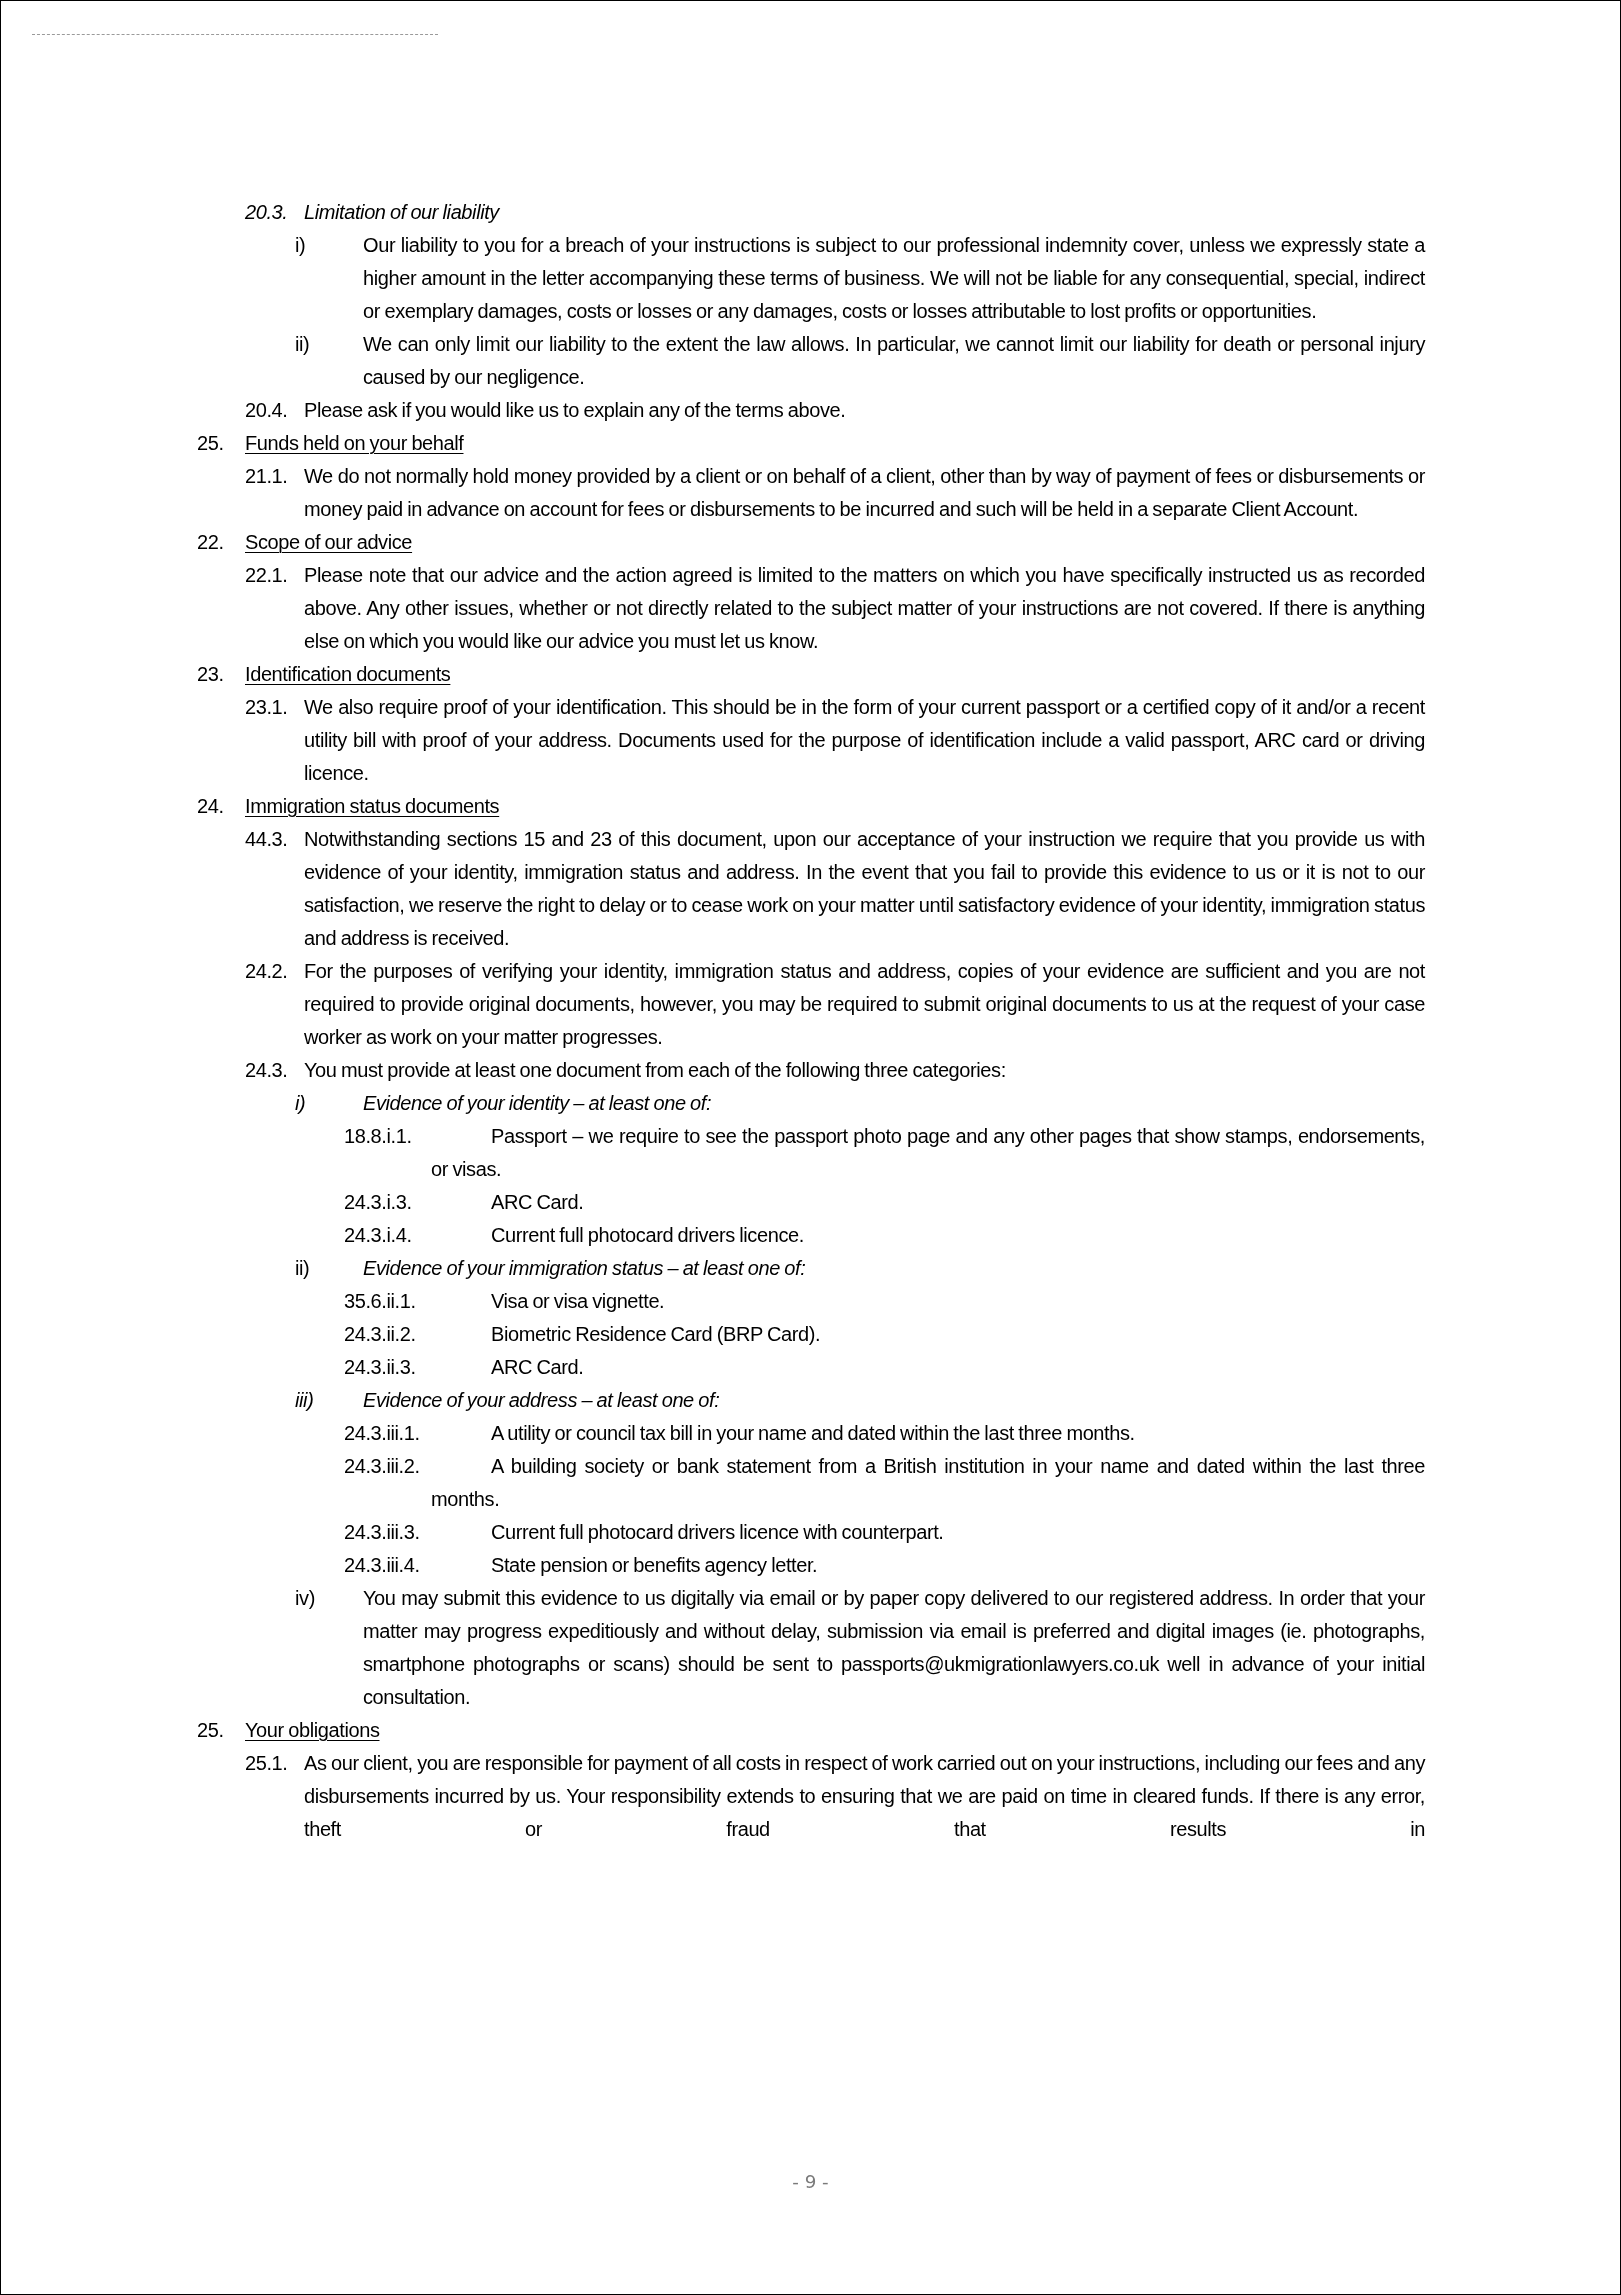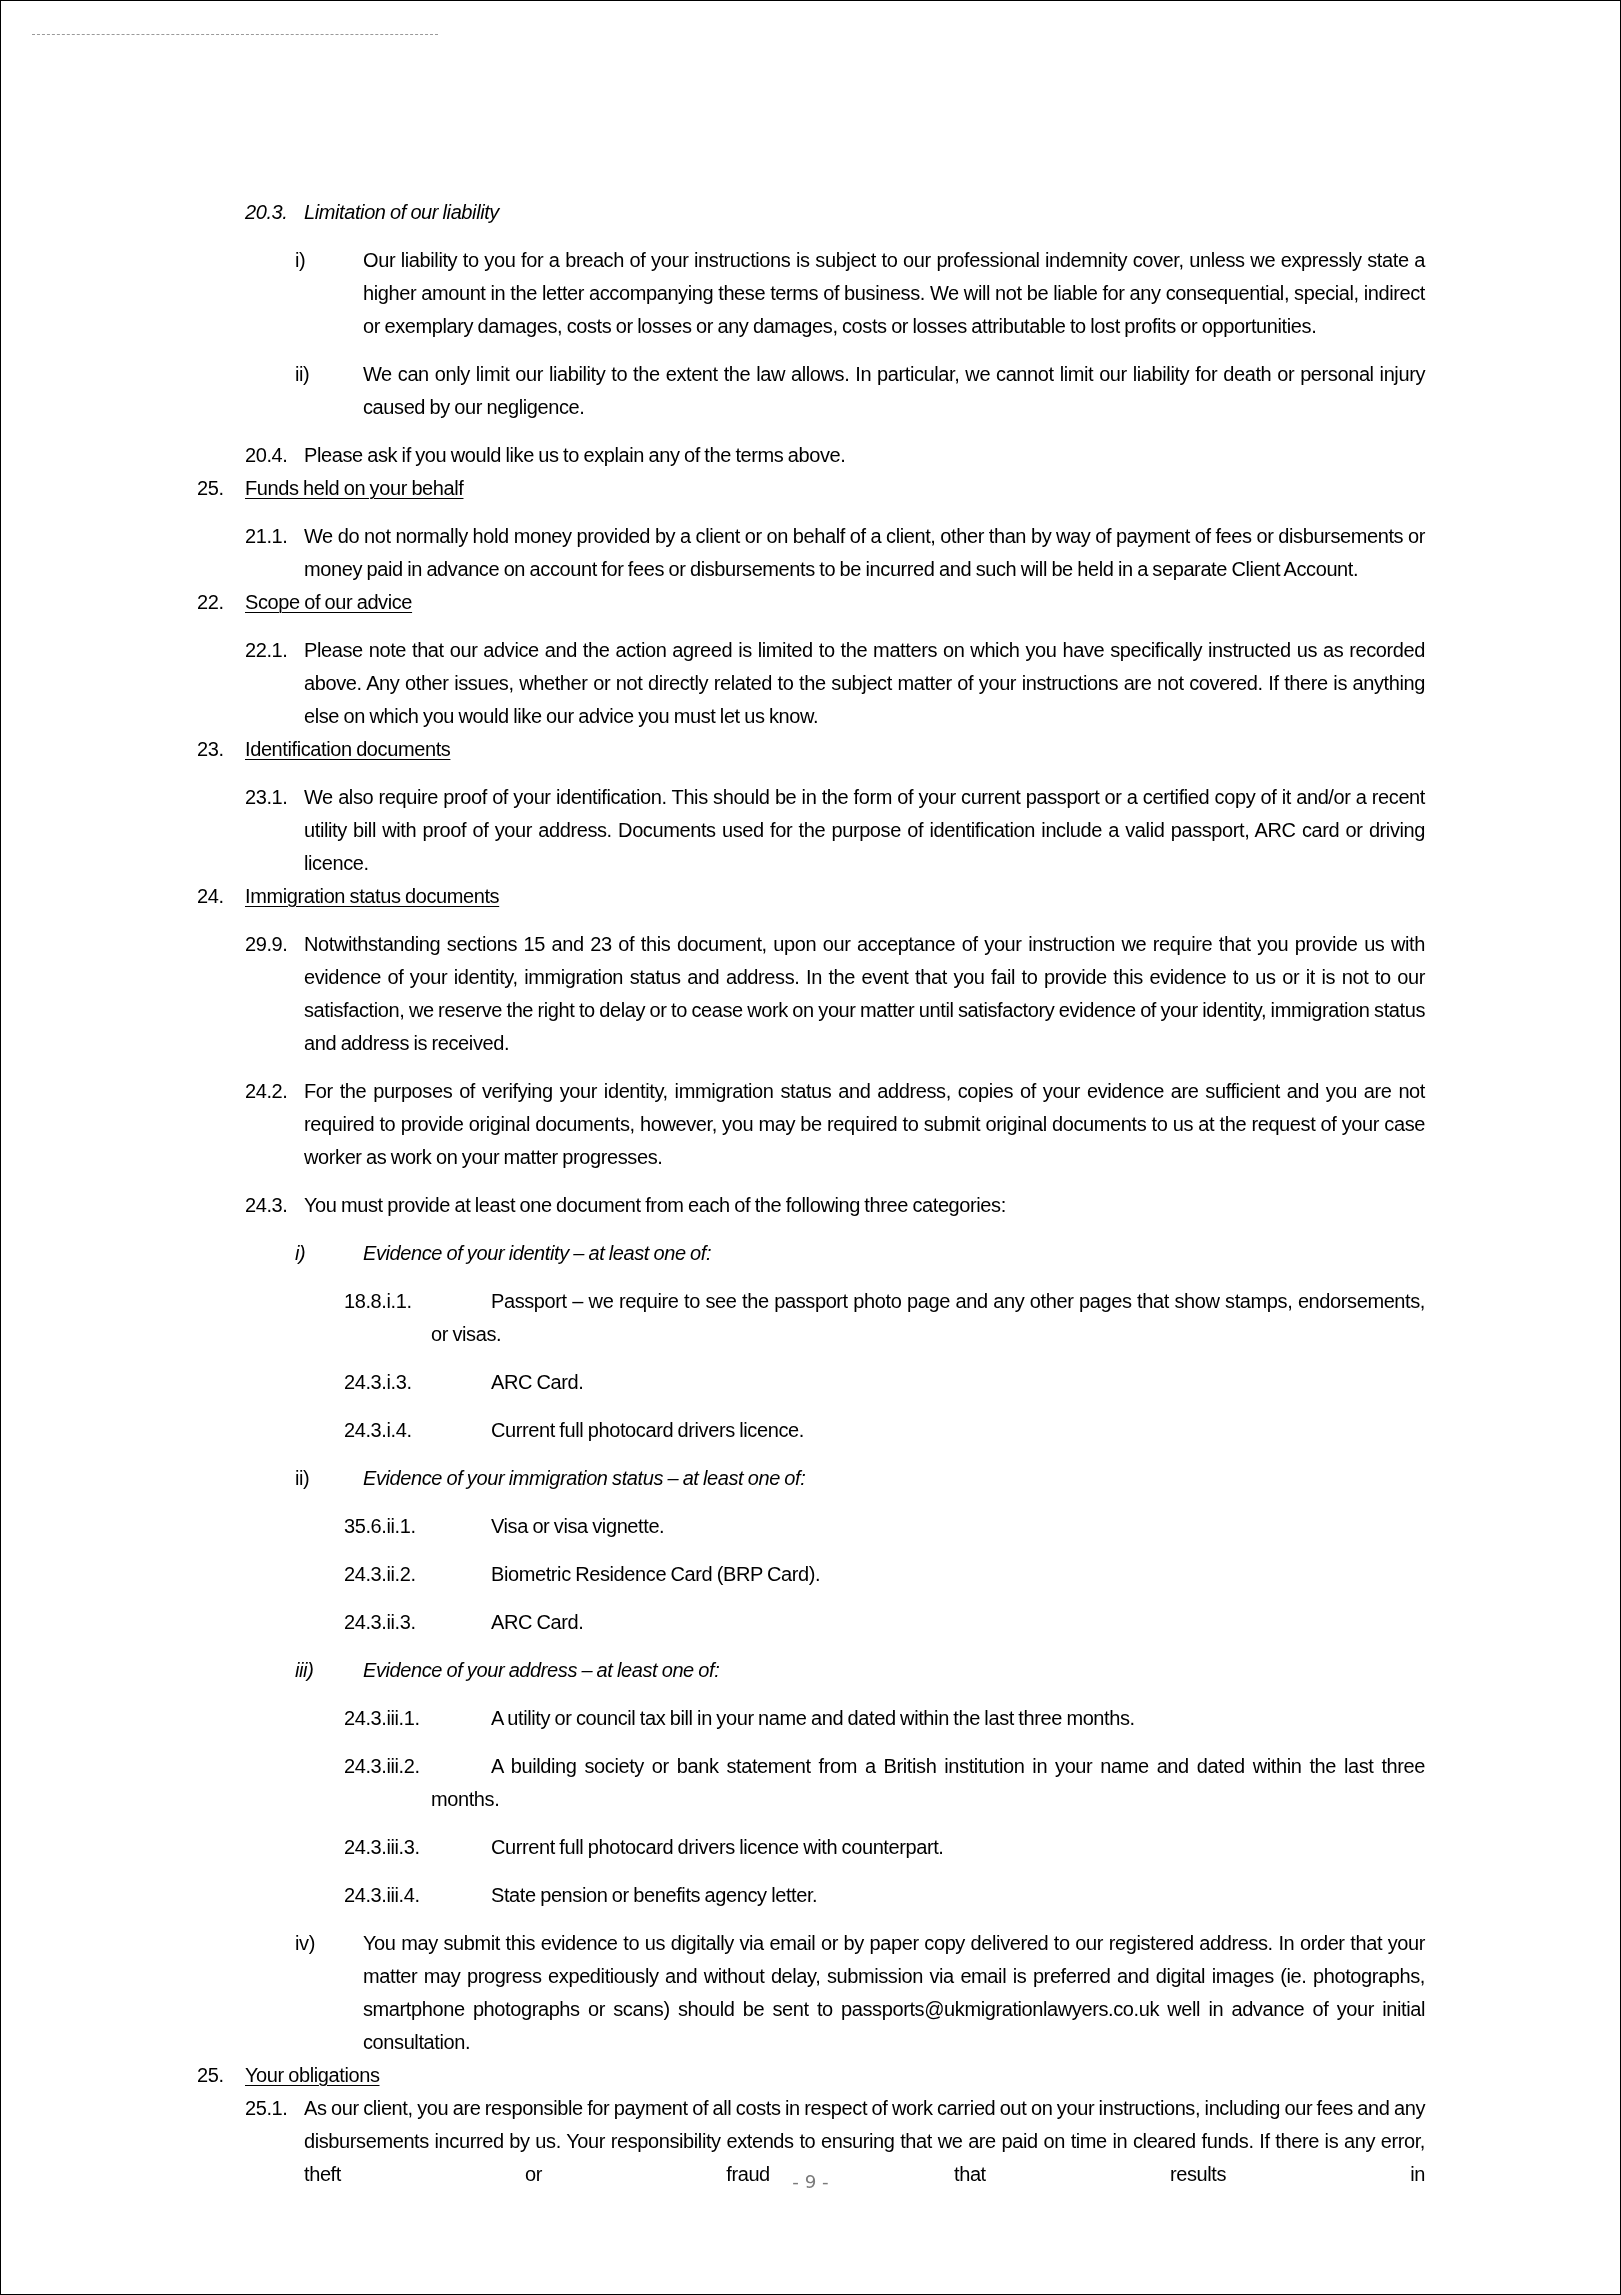--- a/index.html
+++ b/index.html
@@ -17,21 +17,21 @@
     border-top: 1.3px dashed #9a9a9a;
   }
   .content {
     position: absolute; left: 196px; top: 195px; width: 1228px;
     font-size: 20px; line-height: 33px;
     letter-spacing: -0.4px; word-spacing: -0.7px;
   }
   .row { position: relative; text-align: justify; }
   .row .num { position: absolute; left: 0; top: 0; white-space: nowrap; }
   .row .txt { display: block; }
-  .last-line { text-align-last: left; margin-top: 15px; }
+  .last-line { text-align-last: left; }
 
   
   .l1 { padding-left: 48px; }
   .l1 .num { left: 0; }
   .l1 .txt { text-decoration: underline; text-underline-offset: 3.3px; text-decoration-thickness: 1.3px; }
 
   
   .l2 { padding-left: 107px; }
   .l2 .num { left: 48px; }
 
@@ -100,21 +100,21 @@
     <div class="row l2">
       <span class="num">23.1.</span>
       <span class="txt last-line">We also require proof of your identification. This should be in the form of your current passport or a certified copy of it and/or a recent utility bill with proof of your address. Documents used for the purpose of identification include a valid passport, ARC card or driving licence.</span>
     </div>
 
     <div class="row l1">
       <span class="num">24.</span>
       <span class="txt">Immigration status documents</span>
     </div>
     <div class="row l2">
-      <span class="num">29.9.</span>
+      <span class="num">44.3.</span>
       <span class="txt last-line">Notwithstanding sections 15 and 23 of this document, upon our acceptance of your instruction we require that you provide us with evidence of your identity, immigration status and address. In the event that you fail to provide this evidence to us or it is not to our satisfaction, we reserve the right to delay or to cease work on your matter until satisfactory evidence of your identity, immigration status and address is received.</span>
     </div>
     <div class="row l2">
       <span class="num">24.2.</span>
       <span class="txt last-line">For the purposes of verifying your identity, immigration status and address, copies of your evidence are sufficient and you are not required to provide original documents, however, you may be required to submit original documents to us at the request of your case worker as work on your matter progresses.</span>
     </div>
     <div class="row l2">
       <span class="num">24.3.</span>
       <span class="txt last-line">You must provide at least one document from each of the following three categories:</span>
     </div>

